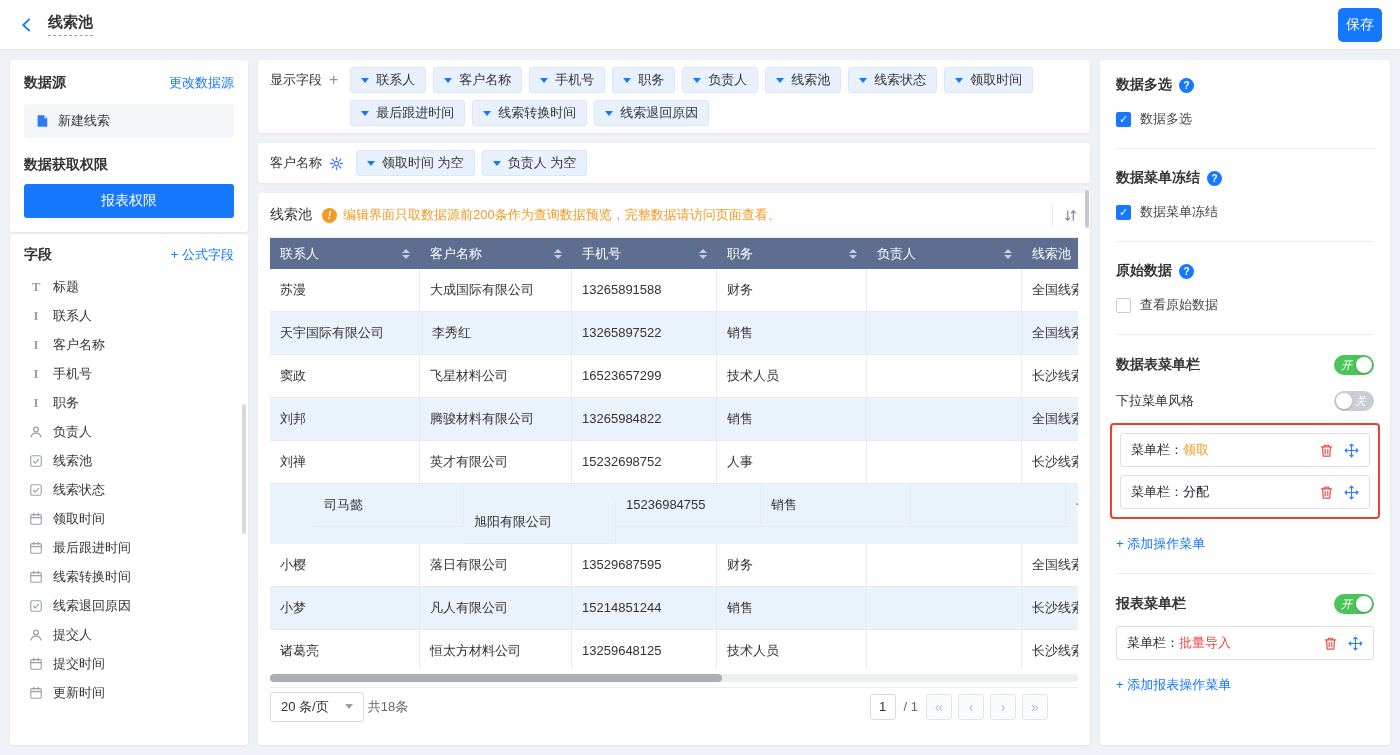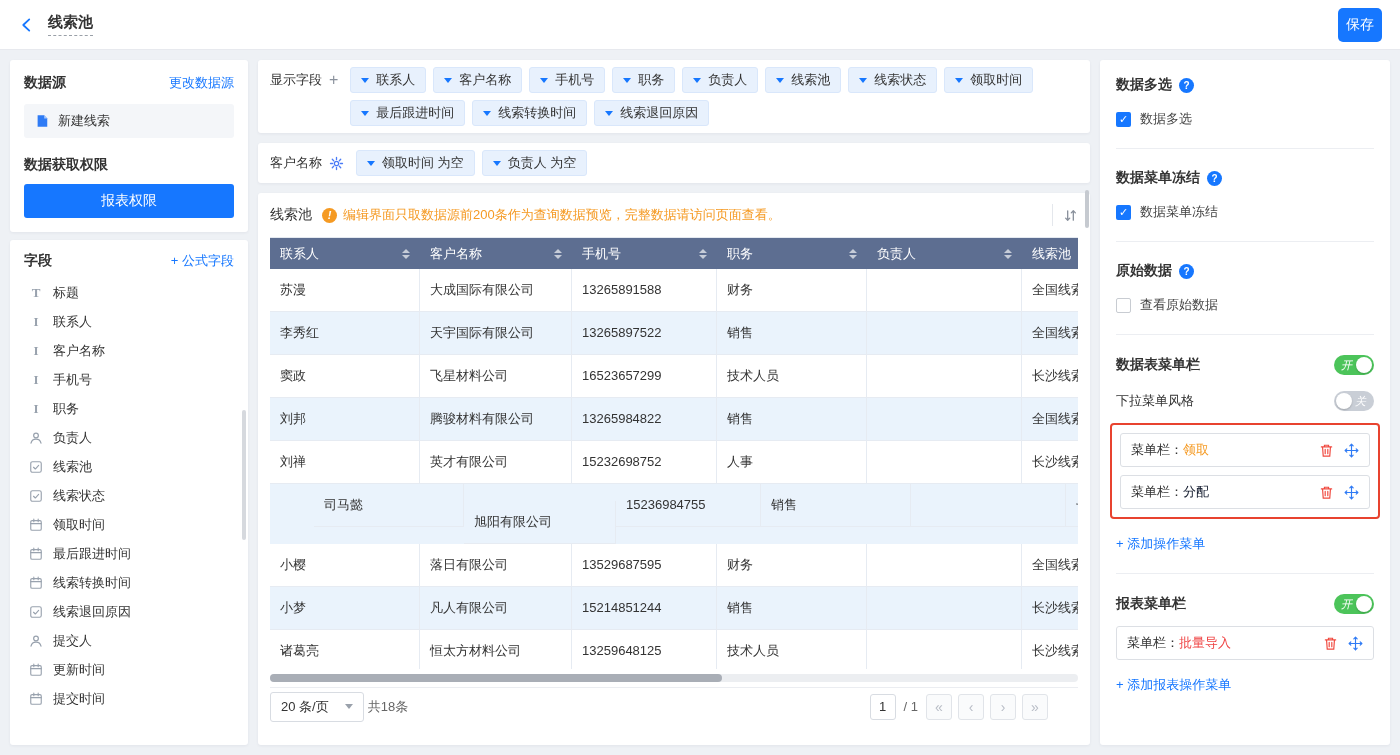--- a/index.html
+++ b/index.html
@@ -11,21 +11,21 @@
   .topbar-left{display:flex;align-items:center;gap:12px}
   .back-btn{display:flex;align-items:center;cursor:pointer}
   .page-title{font-size:15px;font-weight:700;border-bottom:1px dashed #9aa0a8;padding-bottom:3px;cursor:text}
   .save-btn{background:var(--primary,#1677ff);color:#ffffff;border:none;border-radius:5px;font-size:14px;padding:8px 8px;cursor:pointer}
 
   
   .content{display:flex;gap:10px;padding:10px;height:705px}
   .card{background:#fff;border-radius:3px;box-shadow:0 1px 3px rgba(30,40,60,.06)}
 
   
-  .left-col{width:238px;display:flex;flex-direction:column;gap:8px}
+  .left-col{width:238px;display:flex;flex-direction:column;gap:2px}
   .ds-card{padding:14px}
   .card-head{display:flex;justify-content:space-between;align-items:center}
   .sec-title{font-weight:700;font-size:14px}
   .link{color:var(--primary,#1677ff);cursor:pointer;text-decoration:none;font-size:13px}
   .ds-row{margin-top:12px;background:#f4f6f9;border-radius:3px;height:34px;display:flex;align-items:center;gap:8px;padding:0 10px;cursor:pointer}
   .perm-title{margin-top:18px;font-weight:700;font-size:14px}
   .perm-btn{margin-top:10px;width:100%;height:34px;background:var(--primary,#1677ff);color:#fff;border:none;border-radius:3px;font-size:14px;cursor:pointer}
   .fields-card{flex:1;padding:12px 14px;position:relative;overflow:hidden}
   #field-list{margin-top:8px}
   .field-item{display:flex;align-items:center;gap:9px;height:29px;padding:0 4px;border-radius:3px;cursor:grab}
@@ -250,30 +250,30 @@
               </span>
               <span class="f-label">提交人</span>
             </div>
             <div class="field-item">
               <span class="f-icon">
                 <svg width="14" height="14" viewBox="0 0 16 16" fill="none" stroke="#99a2ae" stroke-width="1.3" stroke-linecap="round">
                   <rect x="2" y="3" width="12" height="11" rx="1.5"></rect>
                   <path d="M2 6.5h12M5.5 1.3v3M10.5 1.3v3"></path>
                 </svg>
               </span>
-              <span class="f-label">更新时间</span>
+              <span class="f-label">提交时间</span>
             </div>
             <div class="field-item">
               <span class="f-icon">
                 <svg width="14" height="14" viewBox="0 0 16 16" fill="none" stroke="#99a2ae" stroke-width="1.3" stroke-linecap="round">
                   <rect x="2" y="3" width="12" height="11" rx="1.5"></rect>
                   <path d="M2 6.5h12M5.5 1.3v3M10.5 1.3v3"></path>
                 </svg>
               </span>
-              <span class="f-label">提交时间</span>
+              <span class="f-label">更新时间</span>
             </div>
           </div>
         <div class="left-scrollbar"></div>
       </section>
     </aside>
 
     <main class="mid-col">
       <div class="mid-scrollbar"></div>
 
       <section class="card chips-card">
@@ -413,22 +413,22 @@
           <div class="tbl" id="tbl-body">
               <div class="tr">
                 <div class="td" style="width: 150px;">苏漫</div>
                 <div class="td" style="width: 152px;">大成国际有限公司</div>
                 <div class="td" style="width: 145px;">13265891588</div>
                 <div class="td" style="width: 150px;">财务</div>
                 <div class="td" style="width: 155px;"></div>
                 <div class="td" style="width: 148px;">全国线索</div>
               </div>
               <div class="tr alt">
+                <div class="td" style="width: 152px;">天宇国际有限公司</div>
                 <div class="td" style="width: 150px;">李秀红</div>
-                <div class="td" style="width: 152px;">天宇国际有限公司</div>
                 <div class="td" style="width: 145px;">13265897522</div>
                 <div class="td" style="width: 150px;">销售</div>
                 <div class="td" style="width: 155px;"></div>
                 <div class="td" style="width: 148px;">全国线索</div>
               </div>
               <div class="tr">
                 <div class="td" style="width: 150px;">窦政</div>
                 <div class="td" style="width: 152px;">飞星材料公司</div>
                 <div class="td" style="width: 145px;">16523657299</div>
                 <div class="td" style="width: 150px;">技术人员</div>

